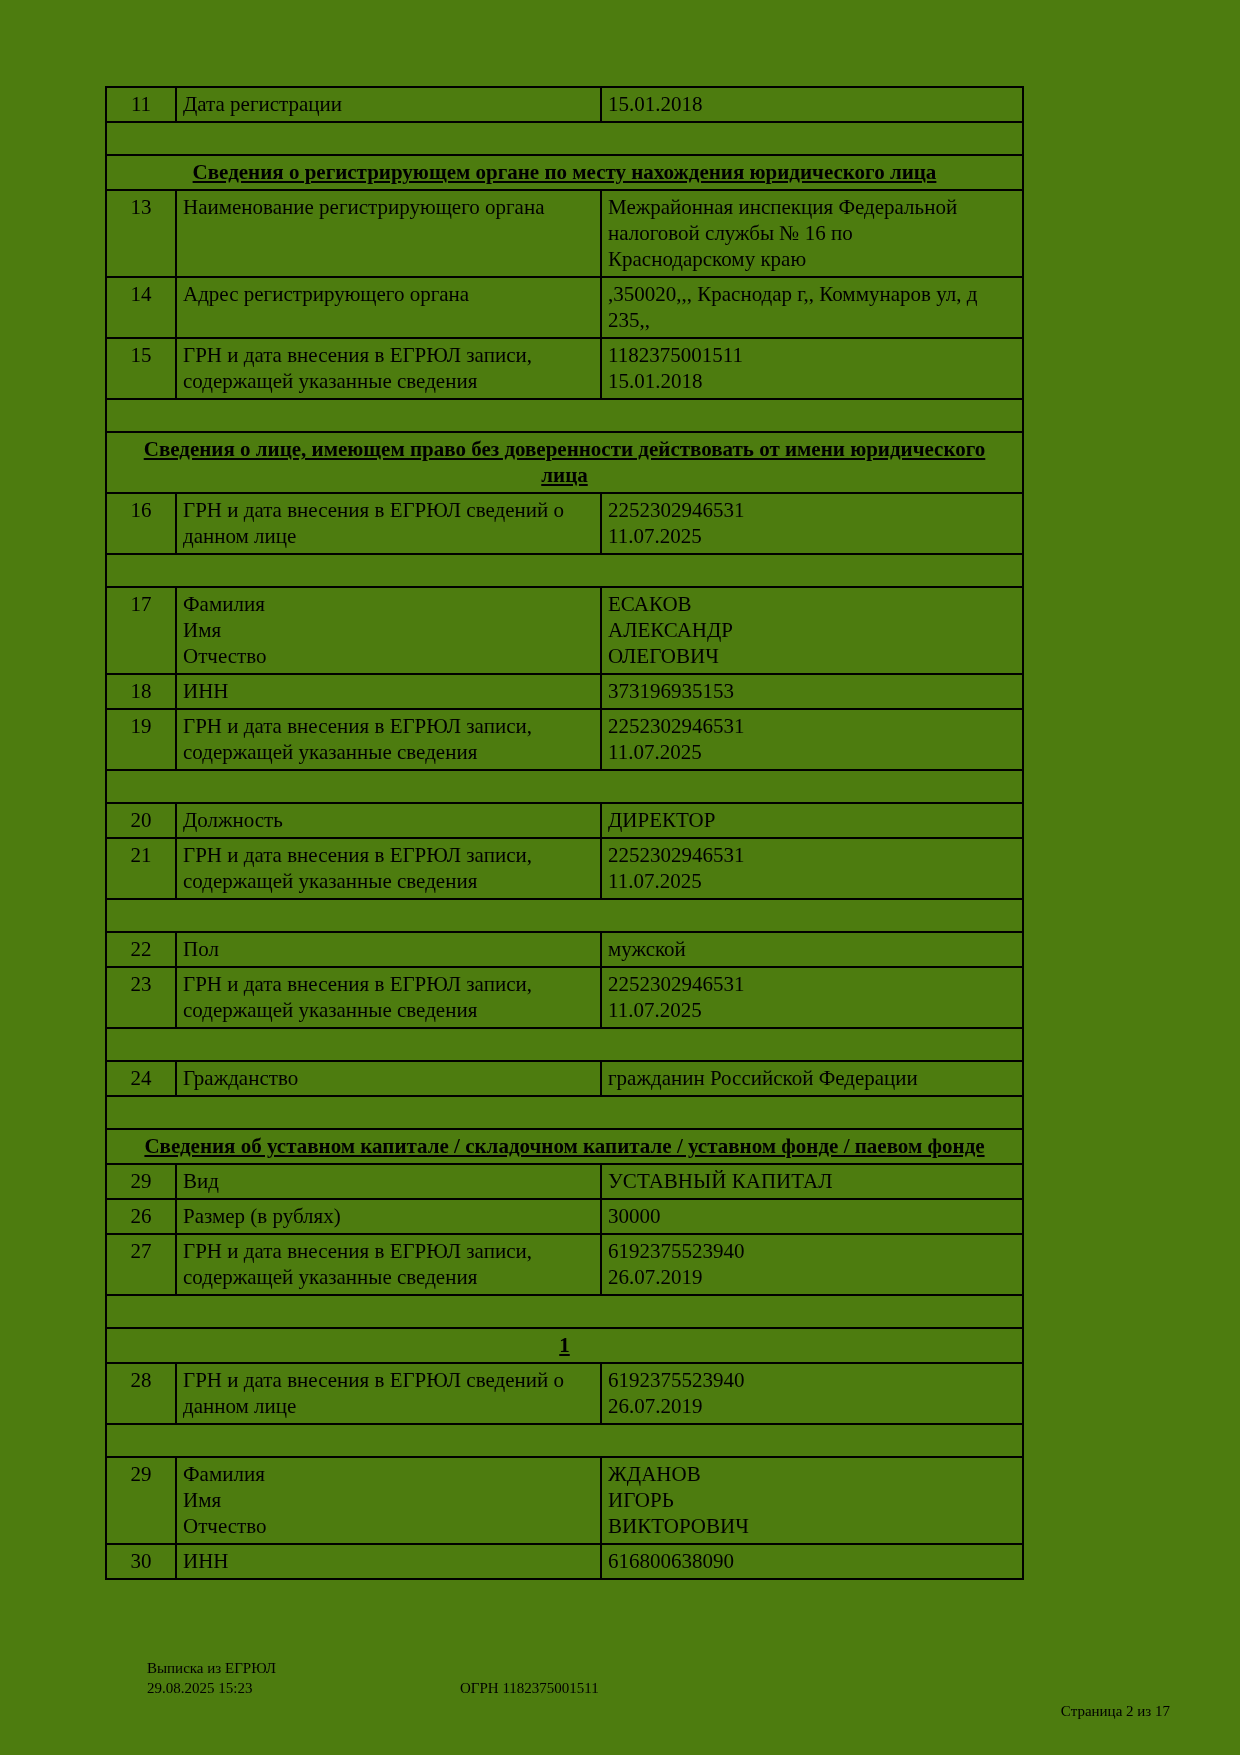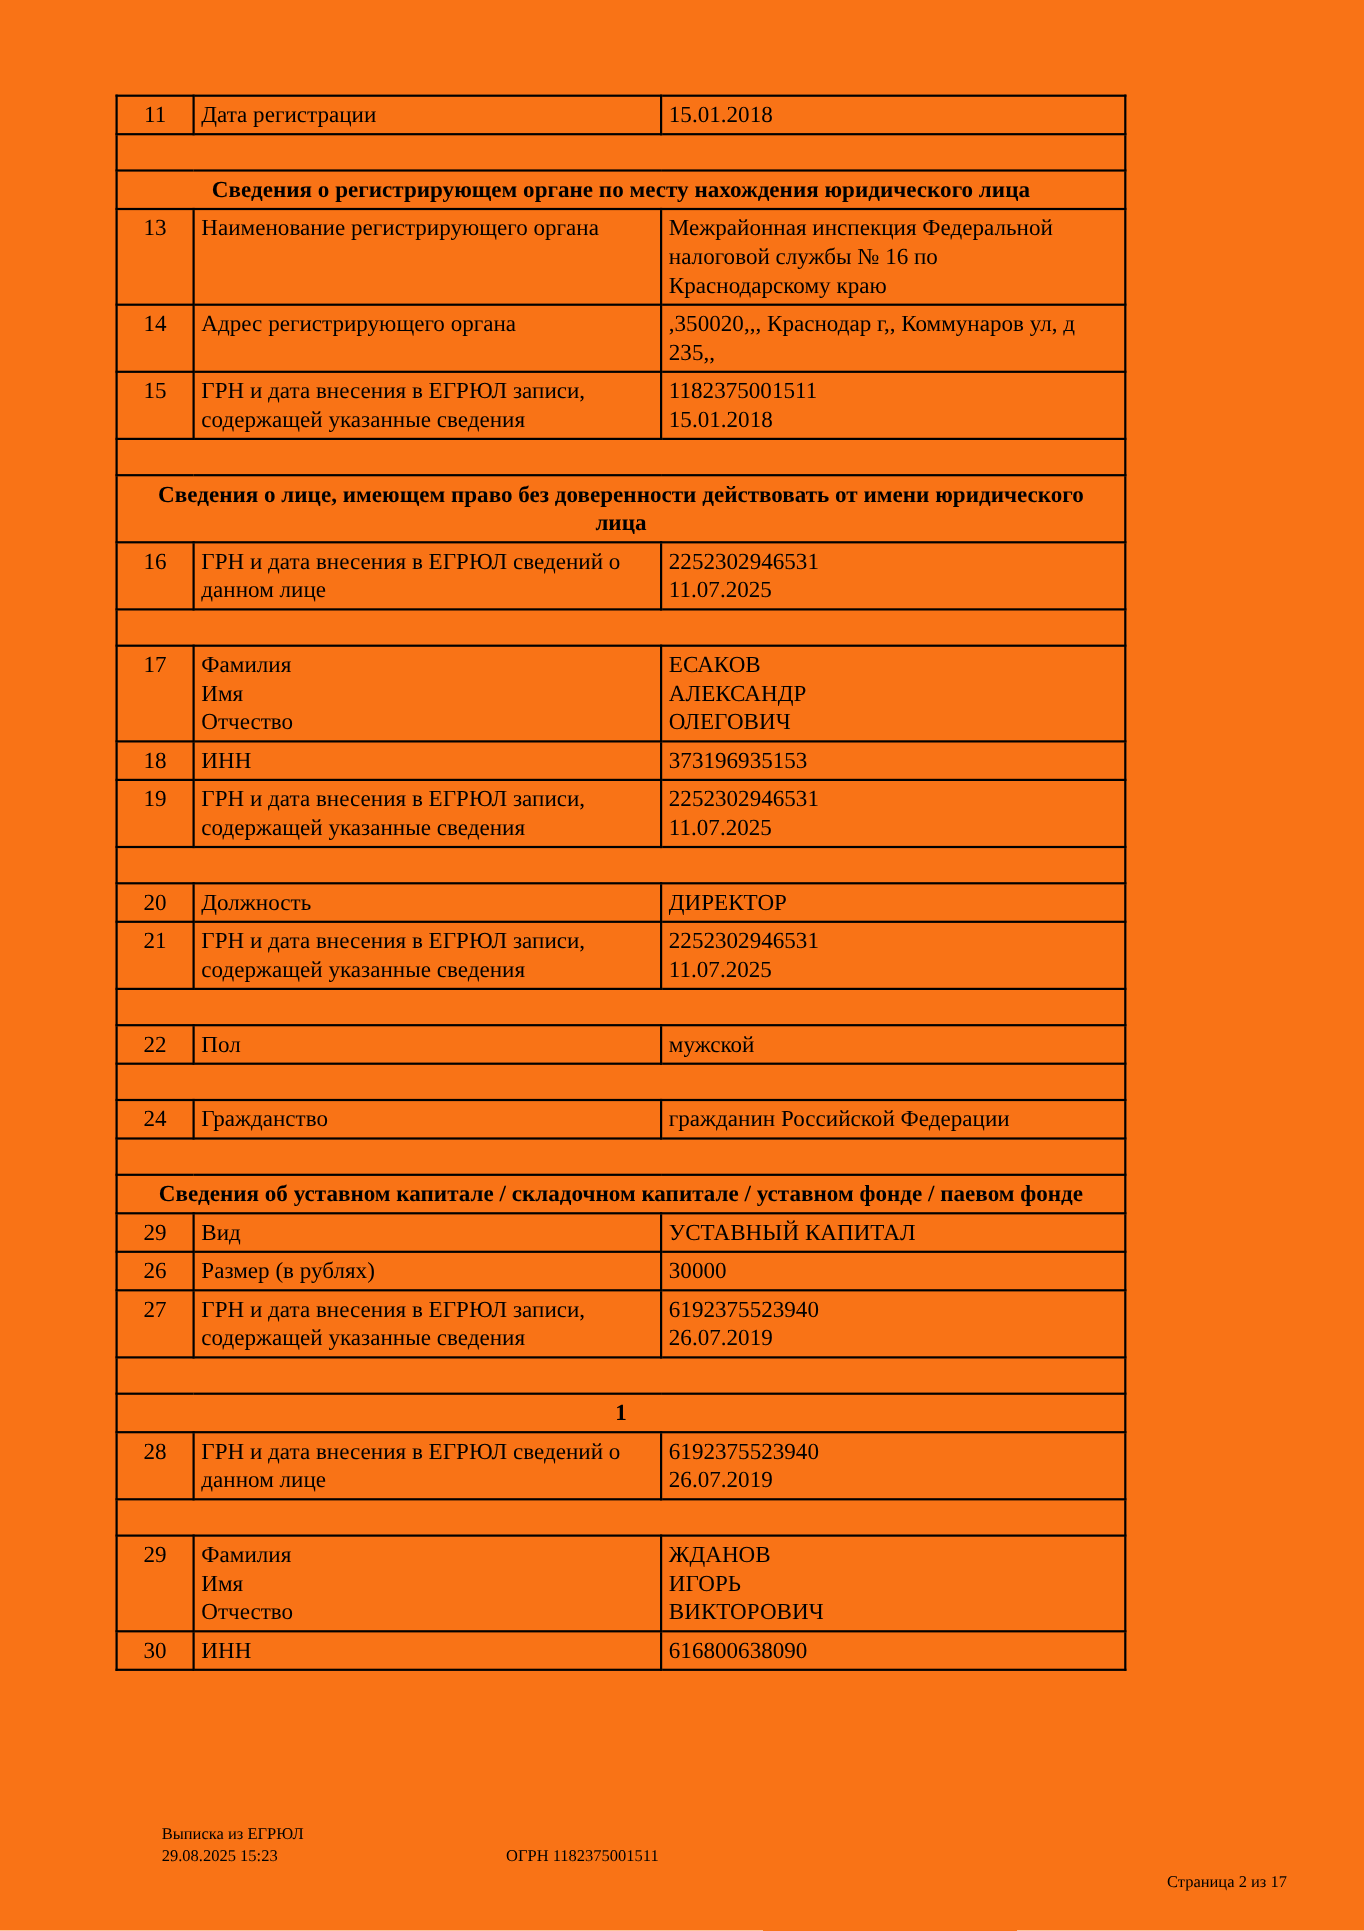--- a/index.html
+++ b/index.html
@@ -4,21 +4,21 @@
 <style>
   html, body {
     margin: 0;
     padding: 0;
     background: #ffffff;
   }
   .page {
     position: relative;
     width: 1240px;
     height: 1755px;
-    background: #f97316;
+    background: #4d7c0f;
     color: #000000;
     font-family: "Liberation Serif", "DejaVu Serif", serif;
     overflow: hidden;
   }
   table.egrul {
     position: absolute;
     left: 105px;
     top: 86px;
     width: 917px;
     border-collapse: collapse;
@@ -34,20 +34,21 @@
     overflow-wrap: break-word;
   }
   td.num {
     text-align: center;
     padding-left: 2px;
     padding-right: 2px;
   }
   td.section {
     font-weight: bold;
     text-align: center;
+    text-decoration: underline;
   }
   td.spacer {
     height: 24px;
   }
   .footer {
     position: absolute;
     left: 107px;
     top: 1658px;
     width: 1063px;
     font-size: 15px;
@@ -169,20 +170,27 @@
           <td class="val">2252302946531
 11.07.2025</td>
         </tr>
         <tr>
           <td colspan="3" class="spacer"></td>
         </tr>
         <tr>
           <td class="num">22</td>
           <td class="attr">Пол</td>
           <td class="val">мужской</td>
+        </tr>
+        <tr>
+          <td class="num">23</td>
+          <td class="attr">ГРН и дата внесения в ЕГРЮЛ записи,
+содержащей указанные сведения</td>
+          <td class="val">2252302946531
+11.07.2025</td>
         </tr>
         <tr>
           <td colspan="3" class="spacer"></td>
         </tr>
         <tr>
           <td class="num">24</td>
           <td class="attr">Гражданство</td>
           <td class="val">гражданин Российской Федерации</td>
         </tr>
         <tr>

